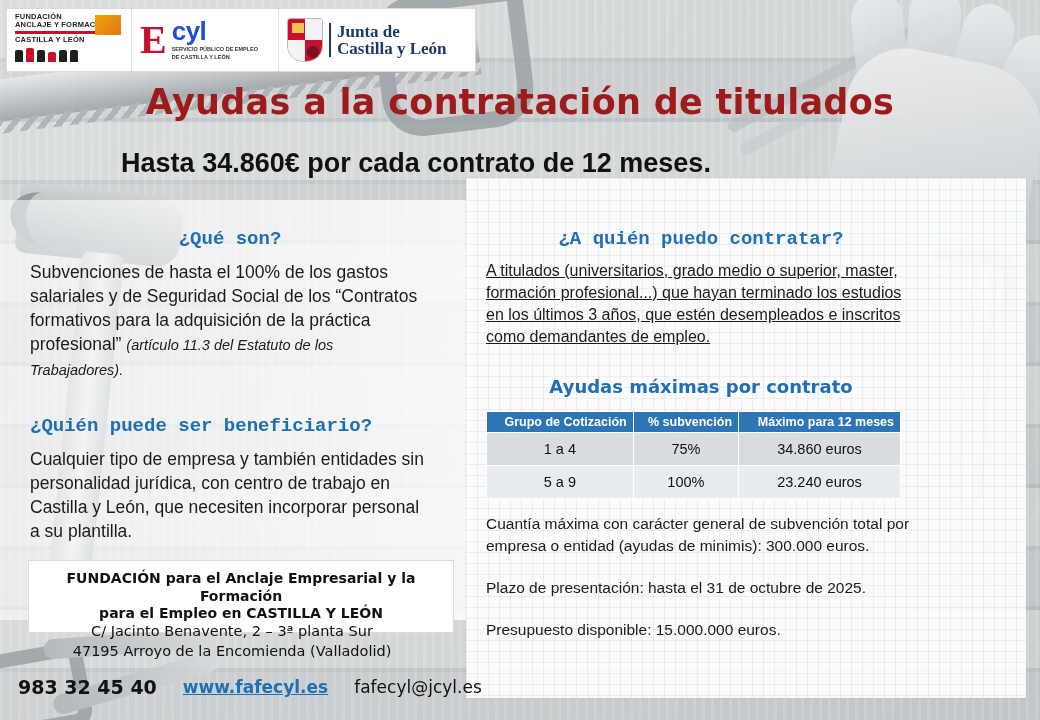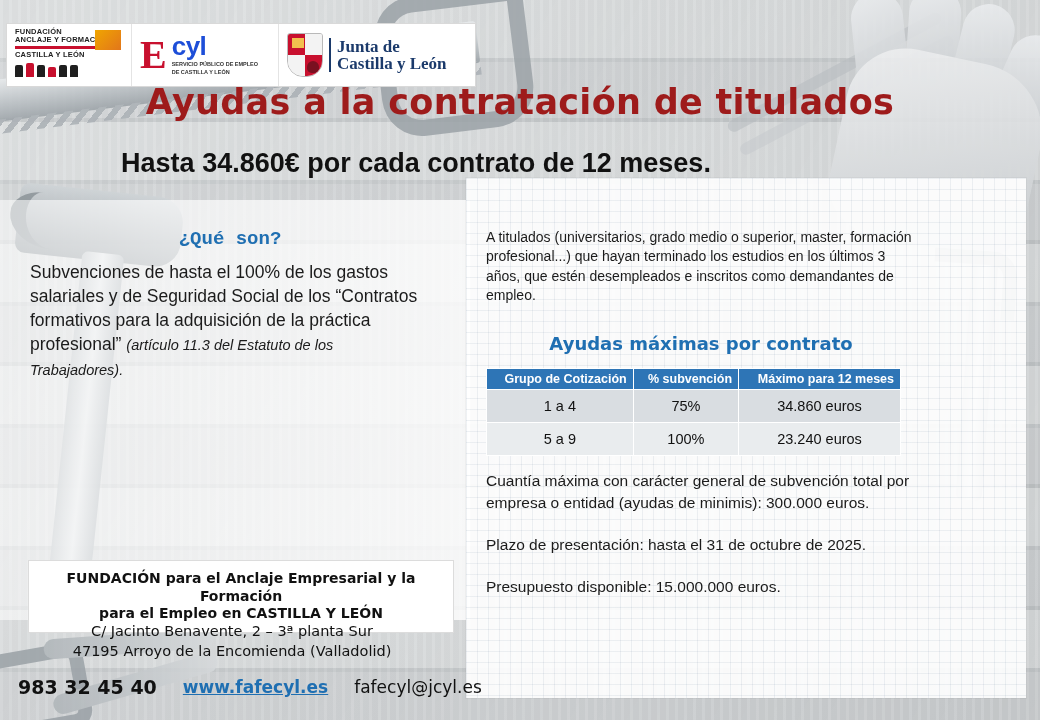--- a/index.html
+++ b/index.html
@@ -194,21 +194,21 @@
   .panel-left-fade {
     position: absolute;
     left: 0; top: 200px;
     width: 470px; height: 420px;
     background: linear-gradient(90deg, rgba(255,255,255,0.55), rgba(255,255,255,0.82));
   }
 
   
   .logos {
     position: absolute;
-    left: 6px; top: 23px;
+    left: 6px; top: 8px;
     display: flex;
     align-items: flex-end;
     gap: 0;
     background: #fff;
     border: 1px solid #d9d9d9;
   }
   .logo-box {
     background: #fff;
     padding: 4px 8px;
     display: flex;
@@ -309,21 +309,21 @@
     line-height: 1.38;
   }
   .body-text .small-ital {
     font-style: italic;
     font-size: 14.5px;
   }
   .col-left .block2 { margin-top: 34px; }
 
   
   .col-right { position: absolute; left: 486px; top: 228px; width: 430px; }
-  .col-right .body-text { font-size: 14px; }
+  .col-right .body-text { font-size: 16px; text-decoration: underline; }
   .ayudas-title {
     margin-top: 28px;
     text-align: center;
     color: #1f6fb2;
     font-weight: bold;
     font-size: 18px;
     font-family: "DejaVu Sans", sans-serif;
   }
 
   
@@ -500,25 +500,30 @@
   <div class="headline">Ayudas a la contratación de titulados</div>
   <div class="subheadline">Hasta 34.860€ por cada contrato de 12 meses.</div>
 
   <div class="col-left">
 
     <div class="q-title center">¿Qué son?</div>
     <div class="body-text">
       <span>Subvenciones de hasta el 100% de los gastos salariales y de Seguridad Social de los “Contratos formativos para la adquisición de la práctica profesional” </span><span class="small-ital">(artículo 11.3 del Estatuto de los Trabajadores).</span>
     </div>
 
+    <div class="block2">
+      <div class="q-title">¿Quién puede ser beneficiario?</div>
+      <div class="body-text">Cualquier tipo de empresa y también entidades sin personalidad jurídica, con centro de trabajo en Castilla y León, que necesiten incorporar personal a su plantilla.</div>
+    </div>
 
   </div>
 
   <div class="col-right">
 
+    <div class="q-title center">¿A quién puedo contratar?</div>
     <div class="body-text">A titulados (universitarios, grado medio o superior, master, formación profesional...) que hayan terminado los estudios en los últimos 3 años, que estén desempleados e inscritos como demandantes de empleo.</div>
 
     <div class="ayudas-title">Ayudas máximas por contrato</div>
 
     <table class="ayudas">
       <thead>
         <tr>
           <th>Grupo de Cotización</th>
           <th>% subvención</th>
           <th>Máximo para 12 meses</th>

